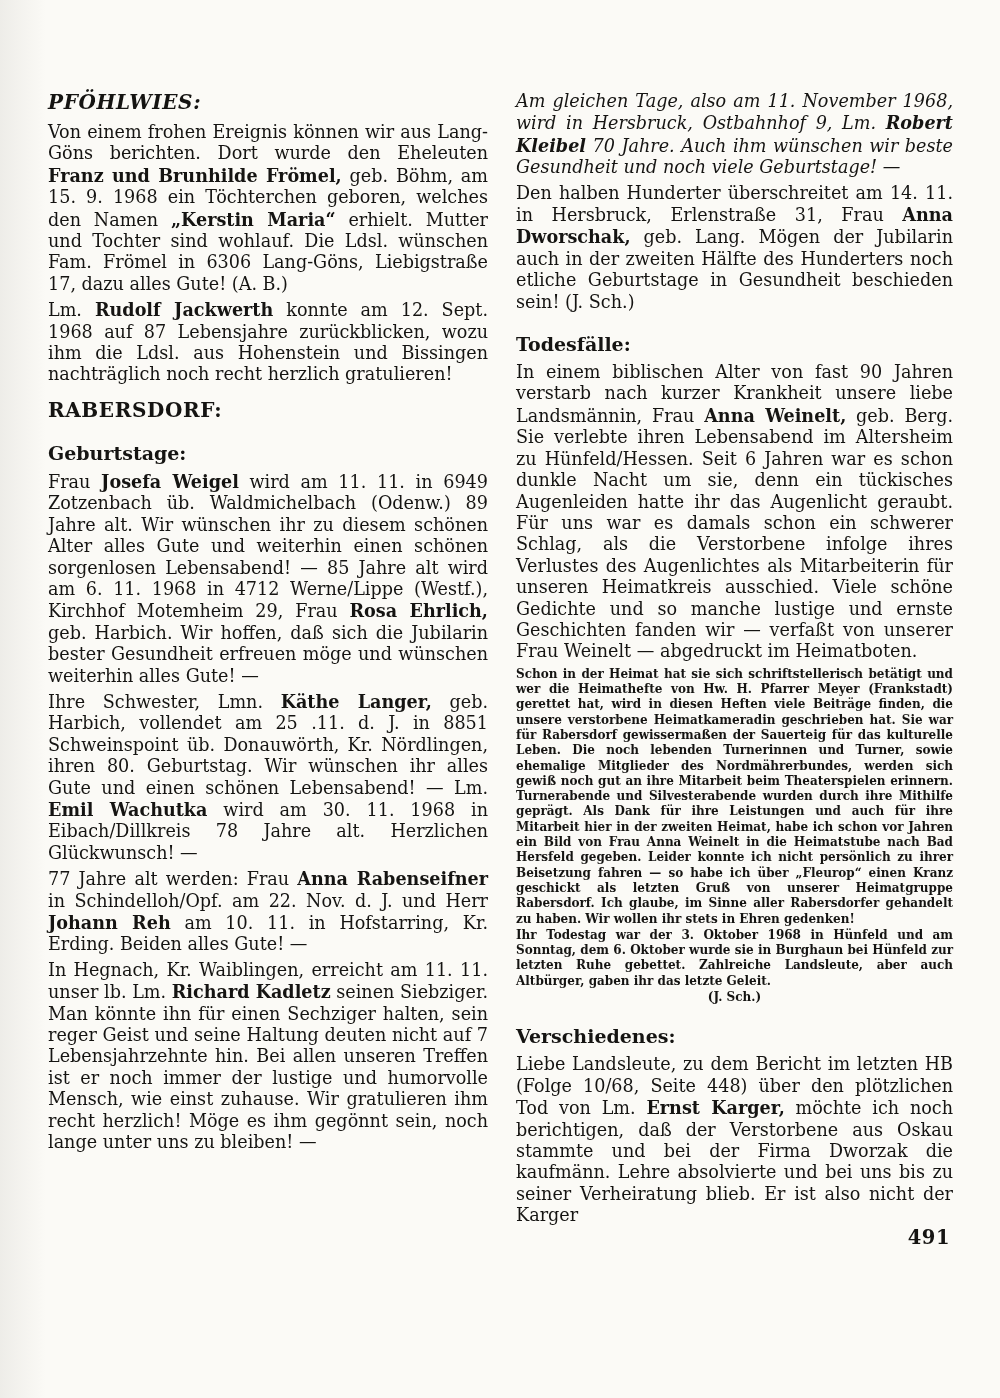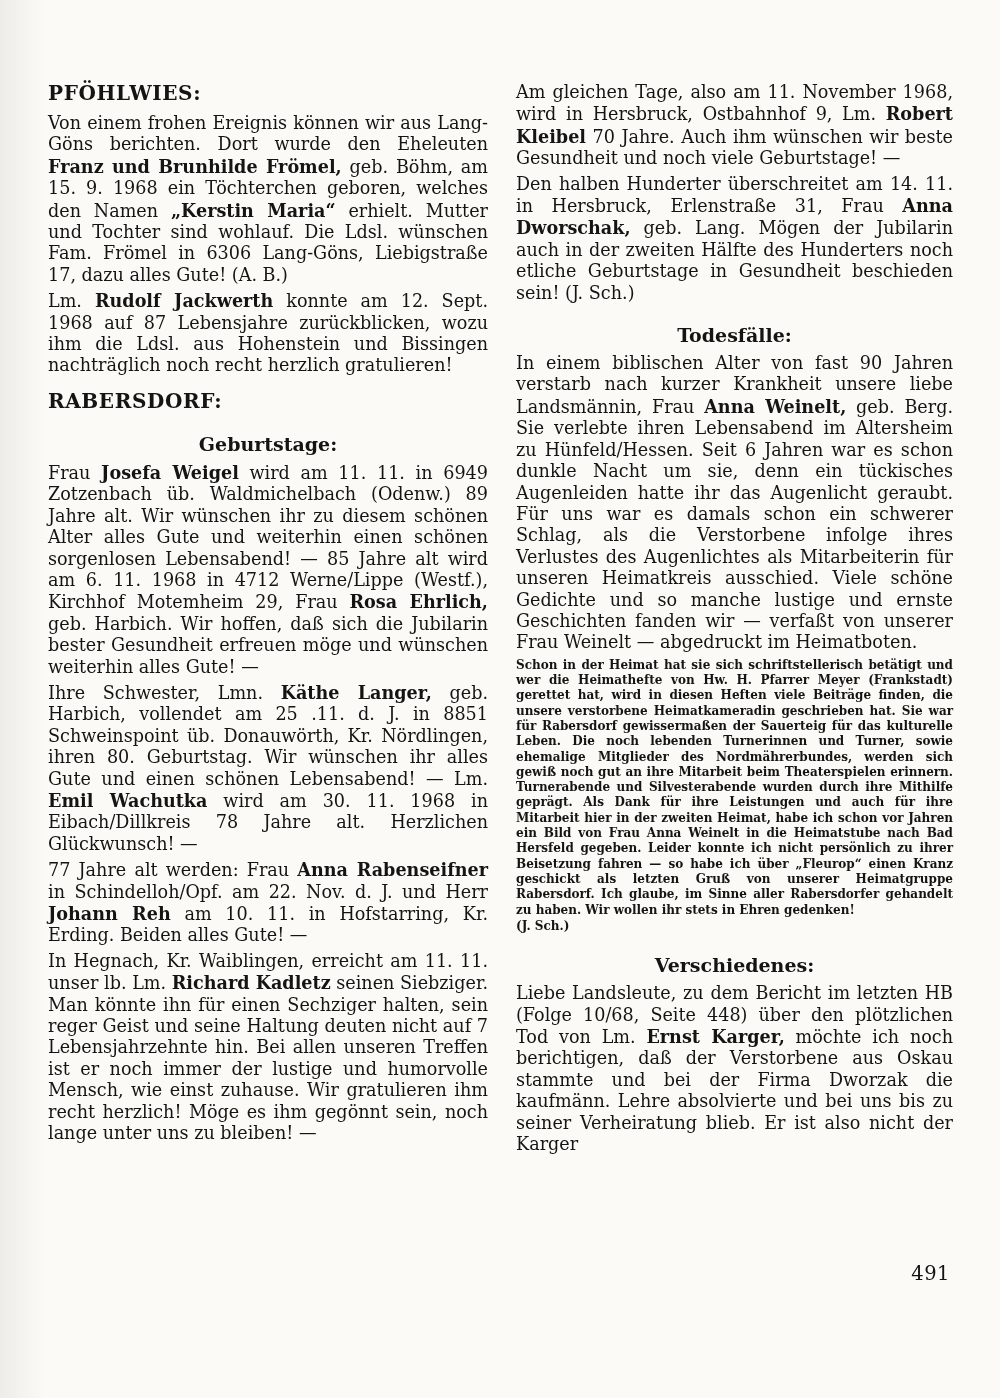--- a/index.html
+++ b/index.html
@@ -41,47 +41,46 @@
     line-height: 23px;
     font-weight: bold;
     letter-spacing: 0.6px;
     margin: 13px 0 8px 0;
   }
   h3.sub {
     font-size: 19px;
     line-height: 22px;
     font-weight: bold;
     margin: 20px 0 7px 0;
-    text-align: center;
   }
-  .col > :first-child { margin-top: 0; }
+  .col > :first-child { margin-top: 9px; font-style: italic; }
 
   p.body {
     font-size: 17.6px;
     line-height: 21.4px;
     text-align: justify;
     margin: 0 0 4px 0;
   }
   p.body b { font-weight: bold; }
 
   p.small {
     font-size: 12px;
     line-height: 15.3px;
     font-weight: bold; 
     font-family: "DejaVu Serif", "Liberation Serif", serif;
     margin: 0 0 1px 0;
   }
-  p.align-right { text-align: left; }
+  p.align-right { text-align: center; }
 
   .pagenum {
     position: absolute;
-    top: 1262px;
+    top: 1226px;
     right: 50px;
     font-size: 19.5px;
-    font-weight: normal;
+    font-weight: bold;
     letter-spacing: 0.5px;
   }
 </style>
 </head>
 <body>
 
 <div class="page">
   <div class="columns">
     <div class="col">
         <h2 class="sect">PFÖHLWIES:</h2>
@@ -93,19 +92,20 @@
         <p class="body"><span>Ihre Schwester, Lmn. </span><b>Käthe Langer,</b><span> geb. Harbich, vollendet am 25 .11. d. J. in 8851 Schweinspoint üb. Donauwörth, Kr. Nördlingen, ihren 80. Geburtstag. Wir wünschen ihr alles Gute und einen schönen Lebensabend! — Lm. </span><b>Emil Wachutka</b><span> wird am 30. 11. 1968 in Eibach/Dillkreis 78 Jahre alt. Herzlichen Glückwunsch! —</span></p>
         <p class="body"><span>77 Jahre alt werden: Frau </span><b>Anna Rabenseifner</b><span> in Schindelloh/Opf. am 22. Nov. d. J. und Herr </span><b>Johann Reh</b><span> am 10. 11. in Hofstarring, Kr. Erding. Beiden alles Gute! —</span></p>
         <p class="body"><span>In Hegnach, Kr. Waiblingen, erreicht am 11. 11. unser lb. Lm. </span><b>Richard Kadletz</b><span> seinen Siebziger. Man könnte ihn für einen Sechziger halten, sein reger Geist und seine Haltung deuten nicht auf 7 Lebensjahrzehnte hin. Bei allen unseren Treffen ist er noch immer der lustige und humorvolle Mensch, wie einst zuhause. Wir gratulieren ihm recht herzlich! Möge es ihm gegönnt sein, noch lange unter uns zu bleiben! —</span></p>
       </div>
     <div class="col col-right">
         <p class="body"><span>Am gleichen Tage, also am 11. November 1968, wird in Hersbruck, Ostbahnhof 9, Lm. </span><b>Robert Kleibel</b><span> 70 Jahre. Auch ihm wünschen wir beste Gesundheit und noch viele Geburtstage! —</span></p>
         <p class="body"><span>Den halben Hunderter überschreitet am 14. 11. in Hersbruck, Erlenstraße 31, Frau </span><b>Anna Dworschak,</b><span> geb. Lang. Mögen der Jubilarin auch in der zweiten Hälfte des Hunderters noch etliche Geburtstage in Gesundheit beschieden sein! (J. Sch.)</span></p>
         <h3 class="sub">Todesfälle:</h3>
         <p class="body"><span>In einem biblischen Alter von fast 90 Jahren verstarb nach kurzer Krankheit unsere liebe Landsmännin, Frau </span><b>Anna Weinelt,</b><span> geb. Berg. Sie verlebte ihren Lebensabend im Altersheim zu Hünfeld/Hessen. Seit 6 Jahren war es schon dunkle Nacht um sie, denn ein tückisches Augenleiden hatte ihr das Augenlicht geraubt. Für uns war es damals schon ein schwerer Schlag, als die Verstorbene infolge ihres Verlustes des Augenlichtes als Mitarbeiterin für unseren Heimatkreis ausschied. Viele schöne Gedichte und so manche lustige und ernste Geschichten fanden wir — verfaßt von unserer Frau Weinelt — abgedruckt im Heimatboten.</span></p>
         <p class="body small"><span>Schon in der Heimat hat sie sich schriftstellerisch betätigt und wer die Heimathefte von Hw. H. Pfarrer Meyer (Frankstadt) gerettet hat, wird in diesen Heften viele Beiträge finden, die unsere verstorbene Heimatkameradin geschrieben hat. Sie war für Rabersdorf gewissermaßen der Sauerteig für das kulturelle Leben. Die noch lebenden Turnerinnen und Turner, sowie ehemalige Mitglieder des Nordmährerbundes, werden sich gewiß noch gut an ihre Mitarbeit beim Theaterspielen erinnern. Turnerabende und Silvesterabende wurden durch ihre Mithilfe geprägt. Als Dank für ihre Leistungen und auch für ihre Mitarbeit hier in der zweiten Heimat, habe ich schon vor Jahren ein Bild von Frau Anna Weinelt in die Heimatstube nach Bad Hersfeld gegeben. Leider konnte ich nicht persönlich zu ihrer Beisetzung fahren — so habe ich über „Fleurop“ einen Kranz geschickt als letzten Gruß von unserer Heimatgruppe Rabersdorf. Ich glaube, im Sinne aller Rabersdorfer gehandelt zu haben. Wir wollen ihr stets in Ehren gedenken!</span></p>
+        <p class="body small"><span>Ihr Todestag war der 3. Oktober 1968 in Hünfeld und am Sonntag, dem 6. Oktober wurde sie in Burghaun bei Hünfeld zur letzten Ruhe gebettet. Zahlreiche Landsleute, aber auch Altbürger, gaben ihr das letzte Geleit.</span></p>
         <p class="body small align-right"><span>(J. Sch.)</span></p>
         <h3 class="sub">Verschiedenes:</h3>
         <p class="body"><span>Liebe Landsleute, zu dem Bericht im letzten HB (Folge 10/68, Seite 448) über den plötzlichen Tod von Lm. </span><b>Ernst Karger,</b><span> möchte ich noch berichtigen, daß der Verstorbene aus Oskau stammte und bei der Firma Dworzak die kaufmänn. Lehre absolvierte und bei uns bis zu seiner Verheiratung blieb. Er ist also nicht der Karger</span></p>
       </div>
   </div>
   <div class="pagenum">491</div>
 </div>
 
 </body></html>

